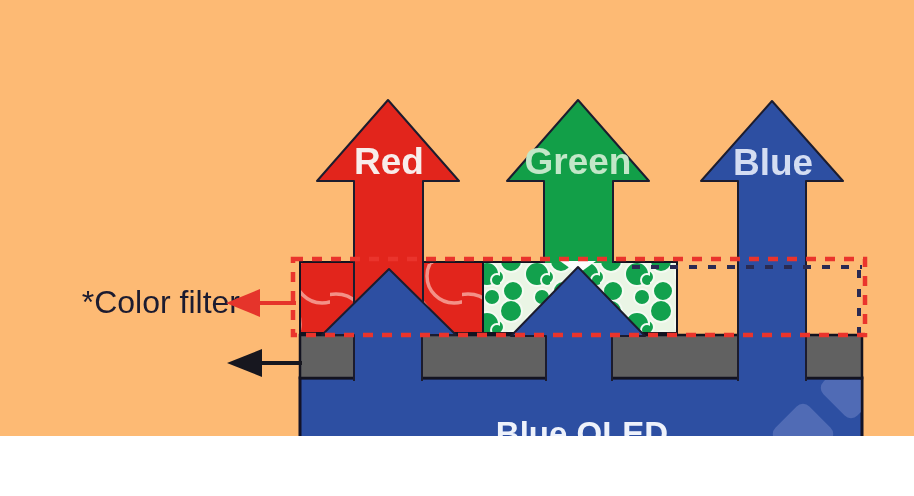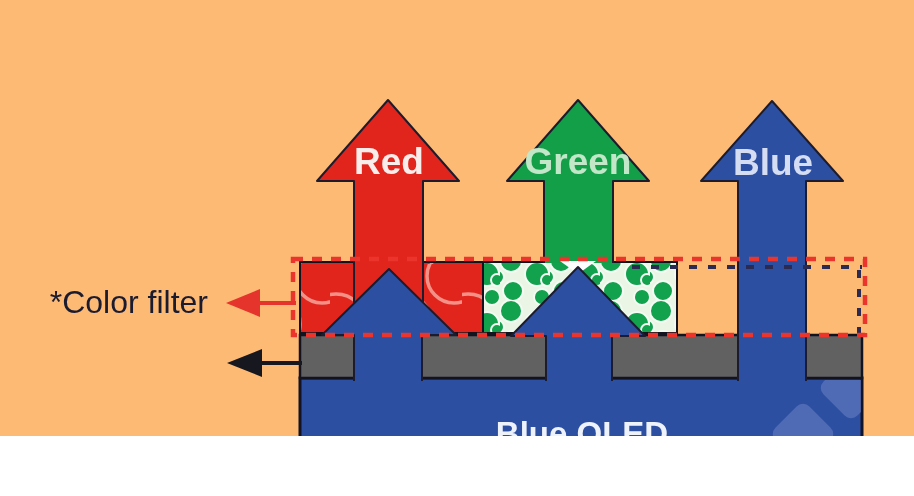--- a/index.html
+++ b/index.html
@@ -9,20 +9,21 @@
     background:#fdba74;
     overflow:hidden;
     font-family:"Liberation Sans", sans-serif;
   }
   #diagram-svg{position:absolute;left:0;top:0;}
   .anno-label{
     position:absolute;
     color:#1b1b30;
     font-weight:500;
     white-space:nowrap;
+    padding-left:32px;
   }
   #color-filter-label{left:0;top:284px;width:208px;text-align:right;font-size:32px;}
   #cathode-label{left:0;top:345px;width:206px;text-align:right;font-size:34px;}
   .ptr-line{position:absolute;}
   #cf-arrow-line{left:258px;top:301px;width:38px;height:4px;background:#e5342b;}
   #cf-arrow-head{
     position:absolute;left:226px;top:289px;width:0;height:0;
     border-top:14px solid transparent;border-bottom:14px solid transparent;
     border-right:34px solid #e5342b;
   }

